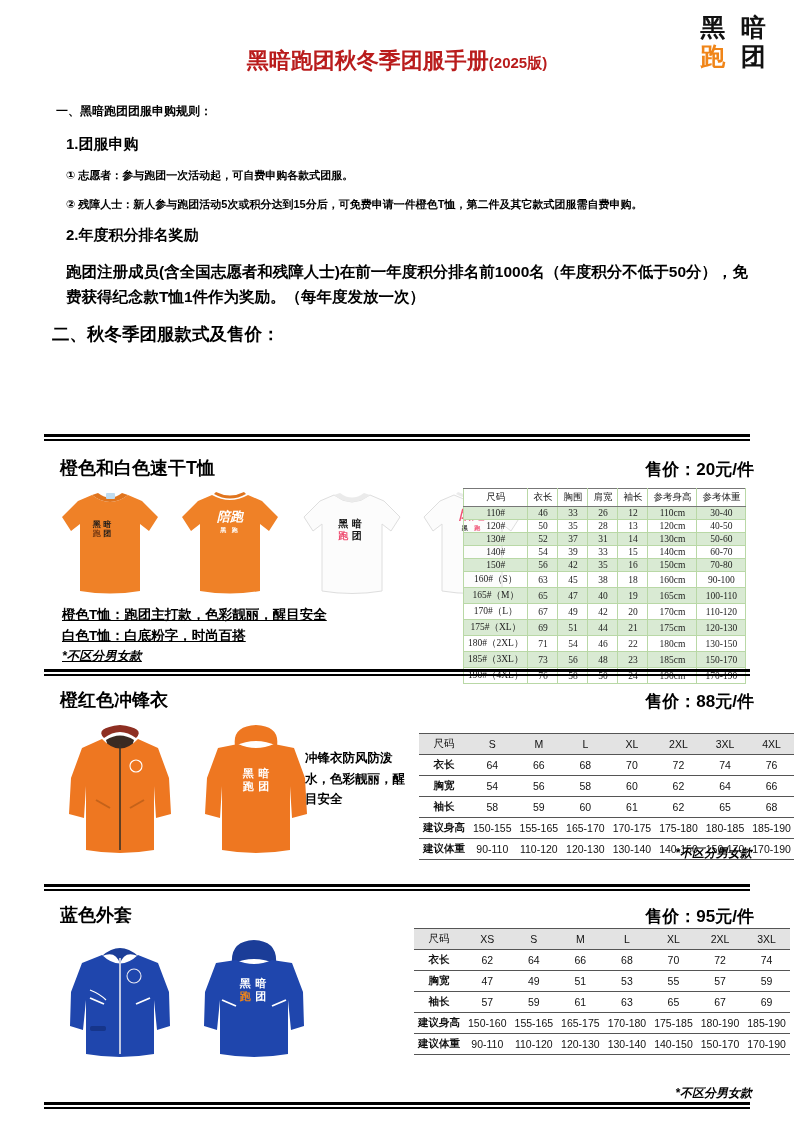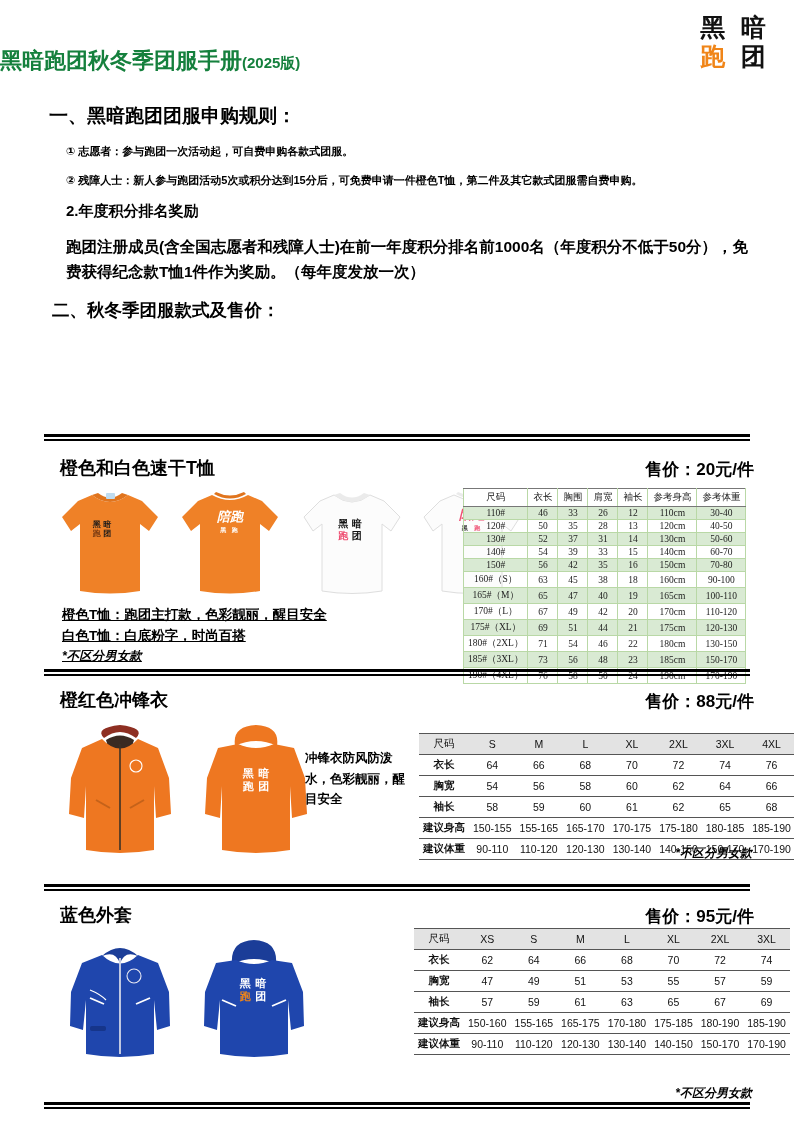--- a/index.html
+++ b/index.html
@@ -12,27 +12,27 @@
 
   
   .logo{position:absolute;right:22px;top:14px;width:78px;height:56px;
         display:grid;grid-template-columns:1fr 1fr;grid-template-rows:1fr 1fr;gap:3px;}
   .logo-cell{display:flex;align-items:center;justify-content:center;
              font-weight:bold;font-size:25px;line-height:1;
              font-family:"DejaVu Sans",sans-serif;}
   .lc-black{color:#111;}
   .lc-orange{color:#f08518;}
 
-  .doc-title{position:absolute;left:0;right:0;top:46px;text-align:left;
-             font-weight:bold;font-size:22px;letter-spacing:0px;color:#15803d;}
+  .doc-title{position:absolute;left:0;right:0;top:46px;text-align:center;
+             font-weight:bold;font-size:22px;letter-spacing:0px;color:#b91c1c;}
   .doc-title .ver{font-size:15px;}
 
   
   .rules{position:absolute;left:40px;top:104px;width:714px;}
-  .h1{font-size:19px;font-weight:bold;margin:0 0 14px 9px;line-height:1.3;}
+  .h1{font-size:12px;font-weight:bold;margin:0 0 14px 16px;line-height:1.3;}
   .h2{font-size:15px;font-weight:bold;margin:0 0 14px 0;padding-left:26px;line-height:1.3;}
   .para{font-size:11px;font-weight:bold;margin:0 0 12px 0;padding-left:26px;
         line-height:1.55;text-align:justify;}
   .para-wide{font-size:15.5px;font-weight:bold;margin:0 0 10px 0;padding-left:26px;
              line-height:1.62;}
   .h1b{font-size:17.5px;font-weight:bold;margin:14px 0 0 12px;line-height:1.3;}
 
   
   .rule-double{position:absolute;left:44px;width:706px;height:7px;}
   .rule-double:before,.rule-double:after{content:"";position:absolute;left:0;right:0;background:#000;}
@@ -89,20 +89,21 @@
     <div class="logo-cell lc-orange">跑</div>
     <div class="logo-cell lc-black">团</div>
   </div>
 
   <div class="doc-title">
     <span>黑暗跑团秋冬季团服手册</span><span class="ver">(2025版)</span>
   </div>
 
   <div class="rules">
     <div class="h1">一、黑暗跑团团服申购规则：</div>
+    <div class="h2">1.团服申购</div>
     <div class="para">① 志愿者：参与跑团一次活动起，可自费申购各款式团服。</div>
     <div class="para">② 残障人士：新人参与跑团活动5次或积分达到15分后，可免费申请一件橙色T恤，第二件及其它款式团服需自费申购。</div>
     <div class="h2">2.年度积分排名奖励</div>
     <div class="para-wide">跑团注册成员(含全国志愿者和残障人士)在前一年度积分排名前1000名（年度积分不低于50分），免费获得纪念款T恤1件作为奖励。（每年度发放一次）</div>
     <div class="h1b">二、秋冬季团服款式及售价：</div>
   </div>
 
   <div class="rule-double" style="top:434px;"></div>
 
   <div class="prod-title" style="left:60px;top:456px;">橙色和白色速干T恤</div>

